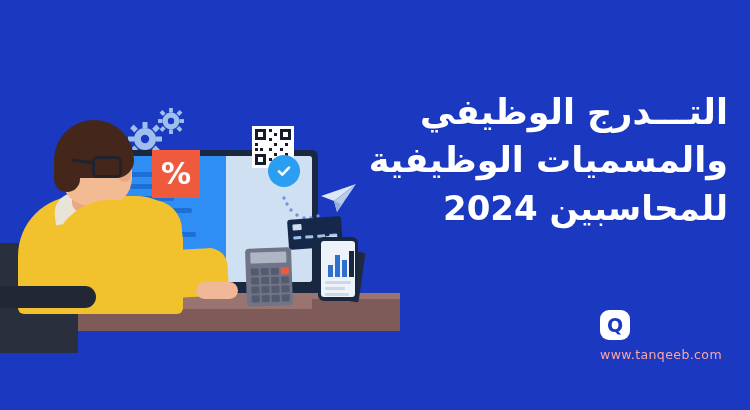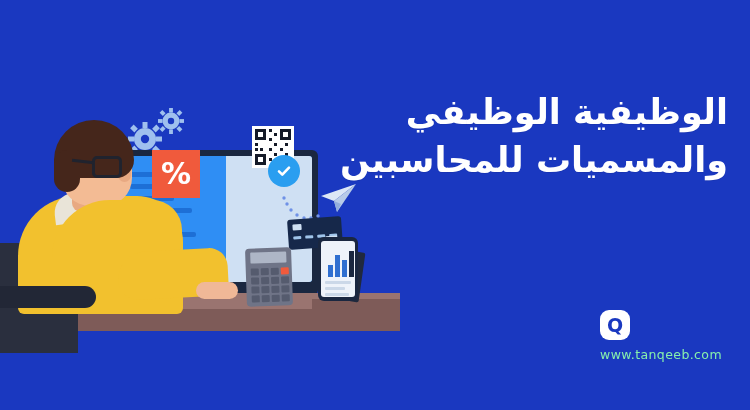--- a/index.html
+++ b/index.html
@@ -64,21 +64,21 @@
   }
   #logo-word{
     color:#ffffff;
     font-size:25px;
     font-weight:bold;
     line-height:1;
     direction:rtl;
   }
   #logo-url{
     margin-top:7px;
-    color:#86efac;
+    color:#fca5a5;
     font-size:12.5px;
     letter-spacing:0.4px;
     direction:ltr;
     text-align:right;
   }
 
   
   #illus{position:absolute;left:0;top:0;width:430px;height:410px;}
 
   
@@ -464,22 +464,23 @@
     <div class="p-hair2"></div>
     <div class="glasses-l"></div>
     <div class="glasses-arm"></div>
     <div class="p-shoulder"></div>
     <div class="p-arm"></div>
     <div class="p-hand"></div>
     <div class="chair-arm"></div>
   </div>
 
   <div id="headline">
-    <span class="hl hl1">الوظيفية الوظيفي</span>
-    <span class="hl hl2">والمسميات للمحاسبين</span>
+    <span class="hl hl1">التـــدرج الوظيفي</span>
+    <span class="hl hl2">والمسميات الوظيفية</span>
+    <span class="hl hl3">للمحاسبين  2024</span>
   </div>
 
   <div id="logo-block">
     <div id="logo-row">
       <div id="logo-mark">
         <span>Q</span>
       </div>
     </div>
     <div id="logo-url">www.tanqeeb.com</div>
   </div>

